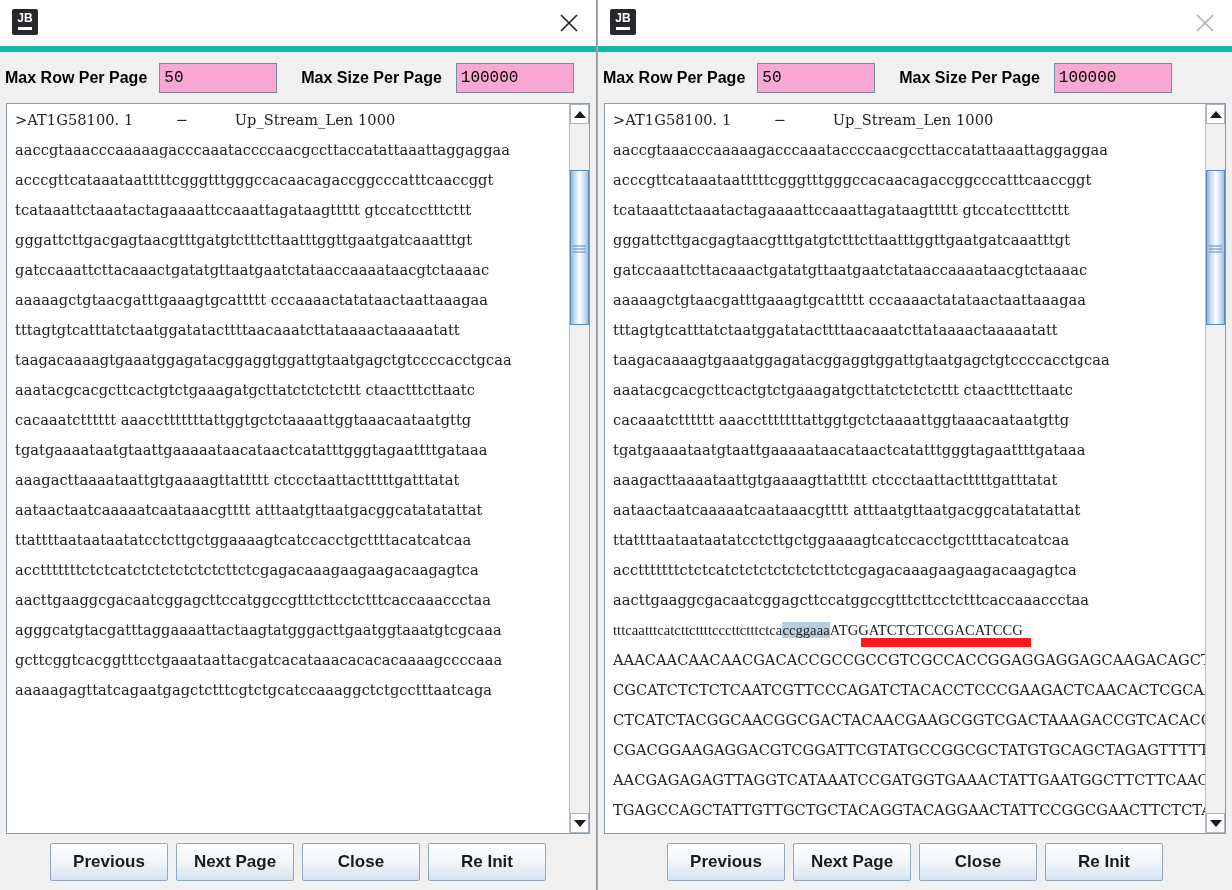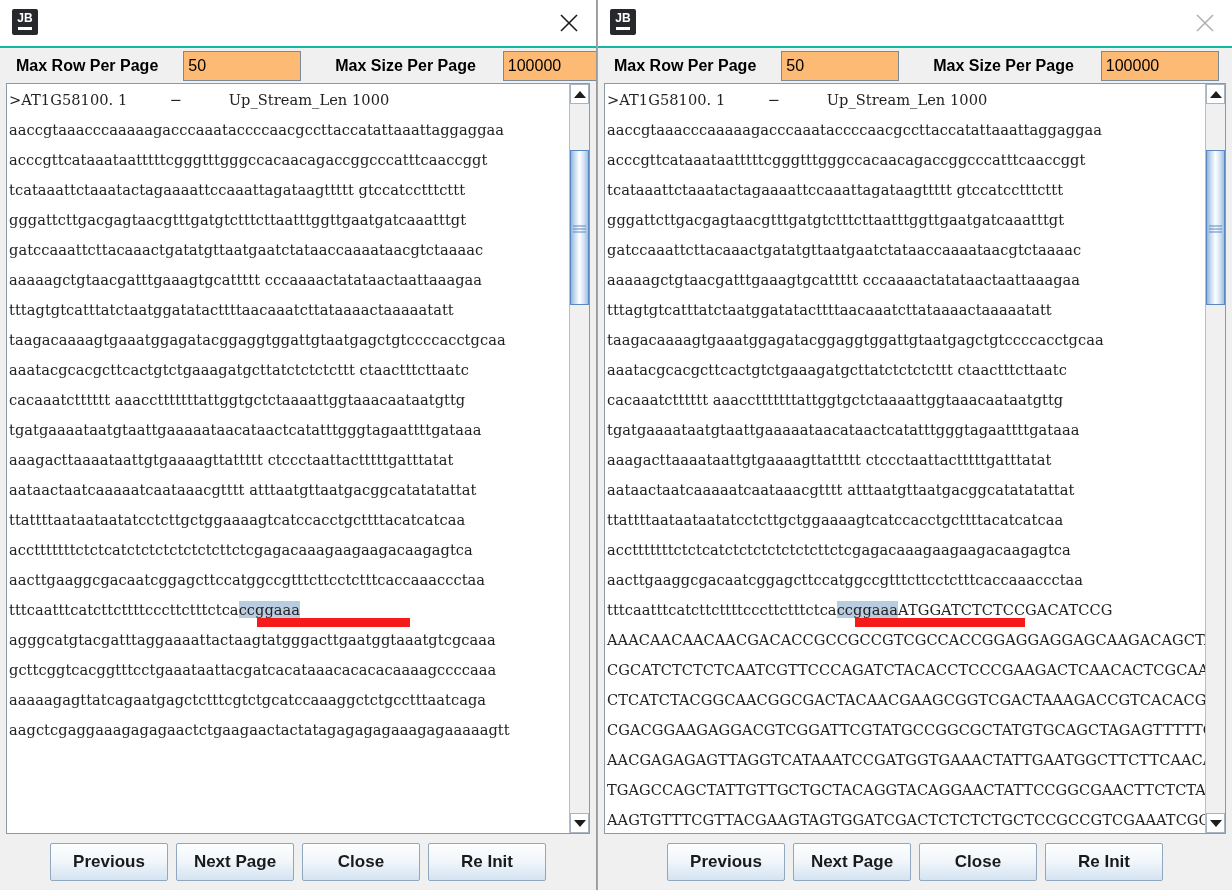--- a/index.html
+++ b/index.html
@@ -32,21 +32,21 @@
   #window-right {
     left: 598px; width: 634px; height: 890px;
   }
 
   
   .titlebar {
     height: 46px;
     background: #ffffff;
     position: relative;
     flex: 0 0 auto;
-    border-bottom: 2px solid #14b8a6;
+    border-bottom: 6px solid #14b8a6;
   }
   .jb-icon {
     position: absolute;
     left: 12px; top: 9px;
     width: 26px; height: 26px;
     background: #27282c;
     border-radius: 2px;
     color: #ffffff;
     font-size: 12px;
     font-weight: bold;
@@ -68,40 +68,40 @@
     width: 26px; height: 26px;
     cursor: pointer;
   }
   #close-left  { right: 14px; }
   #close-right { right: 14px; }
   .close-x svg { display:block; width:26px; height:26px; }
 
   
   .options-row {
     flex: 0 0 auto;
-    height: 35px;
+    height: 51px;
     background: #f0f0f0;
     display: flex;
     align-items: center;
-    padding: 0 16px;
-    box-sizing: border-box;
-    gap: 17px;
+    padding: 0 5px;
+    box-sizing: border-box;
+    gap: 4px;
   }
   .opt-label {
     font-size: 16px;
     font-weight: bold;
     color: #000000;
     white-space: nowrap;
     padding: 0 8px 0 0;
   }
   .opt-input {
     height: 30px;
     border: 1px solid #7a8a99;
-    background: #fdba74;
-    font-family: Liberation Sans, sans-serif;
+    background: #f9a8d4;
+    font-family: Liberation Mono, monospace;
     font-size: 16px;
     color: #000;
     padding: 0 4px;
     box-sizing: border-box;
     outline: none;
   }
   #maxrow-left, #maxrow-right { width: 118px; }
   #maxsize-left { width: 118px; margin-left: 2px; }
   #maxsize-right { width: 118px; margin-left: 2px; }
   .opt-spacer { width: 16px; }
@@ -114,21 +114,21 @@
     background: #ffffff;
     border: 1px solid #8c9aa6;
     box-sizing: border-box;
     display: flex;
     overflow: hidden;
   }
   .seq-pane {
     flex: 1 1 auto;
     background: #ffffff;
     overflow: hidden;
-    padding: 1px 0 0 2px;
+    padding: 1px 0 0 8px;
     box-sizing: border-box;
     position: relative;
   }
   .seq-line {
     font-family: "DejaVu Serif", serif;
     font-size: 14.6px;
     line-height: 30px;
     height: 30px;
     color: #222222;
     white-space: pre;
@@ -278,25 +278,23 @@
           <div class="seq-line">tttagtgtcatttatctaatggatatacttttaacaaatcttataaaactaaaaatatt</div>
           <div class="seq-line">taagacaaaagtgaaatggagatacggaggtggattgtaatgagctgtccccacctgcaa</div>
           <div class="seq-line">aaatacgcacgcttcactgtctgaaagatgcttatctctctcttt ctaactttcttaatc</div>
           <div class="seq-line">cacaaatctttttt aaacctttttttattggtgctctaaaattggtaaacaataatgttg</div>
           <div class="seq-line">tgatgaaaataatgtaattgaaaaataacataactcatatttgggtagaattttgataaa</div>
           <div class="seq-line">aaagacttaaaataattgtgaaaagttattttt ctccctaattactttttgatttatat</div>
           <div class="seq-line">aataactaatcaaaaatcaataaacgtttt atttaatgttaatgacggcatatatattat</div>
           <div class="seq-line">ttattttaataataatatcctcttgctggaaaagtcatccacctgcttttacatcatcaa</div>
           <div class="seq-line">acctttttttctctcatctctctctctctcttctcgagacaaagaagaagacaagagtca</div>
           <div class="seq-line">aacttgaaggcgacaatcggagcttccatggccgtttcttcctctttcaccaaaccctaa</div>
-          <div class="seq-line" style="position: relative;"><span>tttcaatttcatcttcttttcccttctttctca</span><span class="hl">ccggaaa</span><span></span><span class="red-bar" style="left: 248px; width: 153px; top: 23px;"></span></div>
           <div class="seq-line">agggcatgtacgatttaggaaaattactaagtatgggacttgaatggtaaatgtcgcaaa</div>
           <div class="seq-line">gcttcggtcacggtttcctgaaataattacgatcacataaacacacacaaaagccccaаa</div>
           <div class="seq-line">aaaaagagttatcagaatgagctctttcgtctgcatccaaaggctctgcctttaatcaga</div>
-          <div class="seq-line">aagctcgaggaaagagagaactctgaagaactactatagagagagaaagagaaaaagtt</div>
         </div>
       <div class="vscroll">
         <div class="sb-btn sb-up">
           <span class="arrow-up"></span>
         </div>
         <div class="sb-track">
           <div class="sb-thumb" id="thumb-left" style="top: 46px; height: 155px;">
             <div class="sb-grip">
                 <i></i>
                 <i></i>
@@ -353,21 +351,21 @@
           <div class="seq-line">tttagtgtcatttatctaatggatatacttttaacaaatcttataaaactaaaaatatt</div>
           <div class="seq-line">taagacaaaagtgaaatggagatacggaggtggattgtaatgagctgtccccacctgcaa</div>
           <div class="seq-line">aaatacgcacgcttcactgtctgaaagatgcttatctctctcttt ctaactttcttaatc</div>
           <div class="seq-line">cacaaatctttttt aaacctttttttattggtgctctaaaattggtaaacaataatgttg</div>
           <div class="seq-line">tgatgaaaataatgtaattgaaaaataacataactcatatttgggtagaattttgataaa</div>
           <div class="seq-line">aaagacttaaaataattgtgaaaagttattttt ctccctaattactttttgatttatat</div>
           <div class="seq-line">aataactaatcaaaaatcaataaacgtttt atttaatgttaatgacggcatatatattat</div>
           <div class="seq-line">ttattttaataataatatcctcttgctggaaaagtcatccacctgcttttacatcatcaa</div>
           <div class="seq-line">acctttttttctctcatctctctctctctcttctcgagacaaagaagaagacaagagtca</div>
           <div class="seq-line">aacttgaaggcgacaatcggagcttccatggccgtttcttcctctttcaccaaaccctaa</div>
-          <div class="seq-line" style="position: relative;"><span>tttcaatttcatcttcttttcccttctttctca</span><span class="hl">ccggaaa</span><span>ATGGATCTCTCCGACATCCG</span><span class="red-bar" style="left: 248px; width: 170px; top: 23px;"></span></div>
+          <div class="seq-line" style="position: relative; font-family: Liberation Serif, serif;"><span>tttcaatttcatcttcttttcccttctttctca</span><span class="hl">ccggaaa</span><span>ATGGATCTCTCCGACATCCG</span><span class="red-bar" style="left: 248px; width: 170px; top: 23px;"></span></div>
           <div class="seq-line">AAACAACAACAACGACACCGCCGCCGTCGCCACCGGAGGAGGAGCAAGACAGCTAGTTGA</div>
           <div class="seq-line">CGCATCTCTCTCAATCGTTCCCAGATCTACACCTCCCGAAGACTCAACACTCGCAACAAC</div>
           <div class="seq-line">CTCATCTACGGCAACGGCGACTACAACGAAGCGGTCGACTAAAGACCGTCACACGAAAGT</div>
           <div class="seq-line">CGACGGAAGAGGACGTCGGATTCGTATGCCGGCGCTATGTGCAGCTAGAGTTTTTCAGTT</div>
           <div class="seq-line">AACGAGAGAGTTAGGTCATAAATCCGATGGTGAAACTATTGAATGGCTTCTTCAACAAGC</div>
           <div class="seq-line">TGAGCCAGCTATTGTTGCTGCTACAGGTACAGGAACTATTCCGGCGAACTTCTCTACTTT</div>
           <div class="seq-line">AAGTGTTTCGTTACGAAGTAGTGGATCGACTCTCTCTGCTCCGCCGTCGAAATCGGTGCC</div>
         </div>
       <div class="vscroll">
         <div class="sb-btn sb-up">

